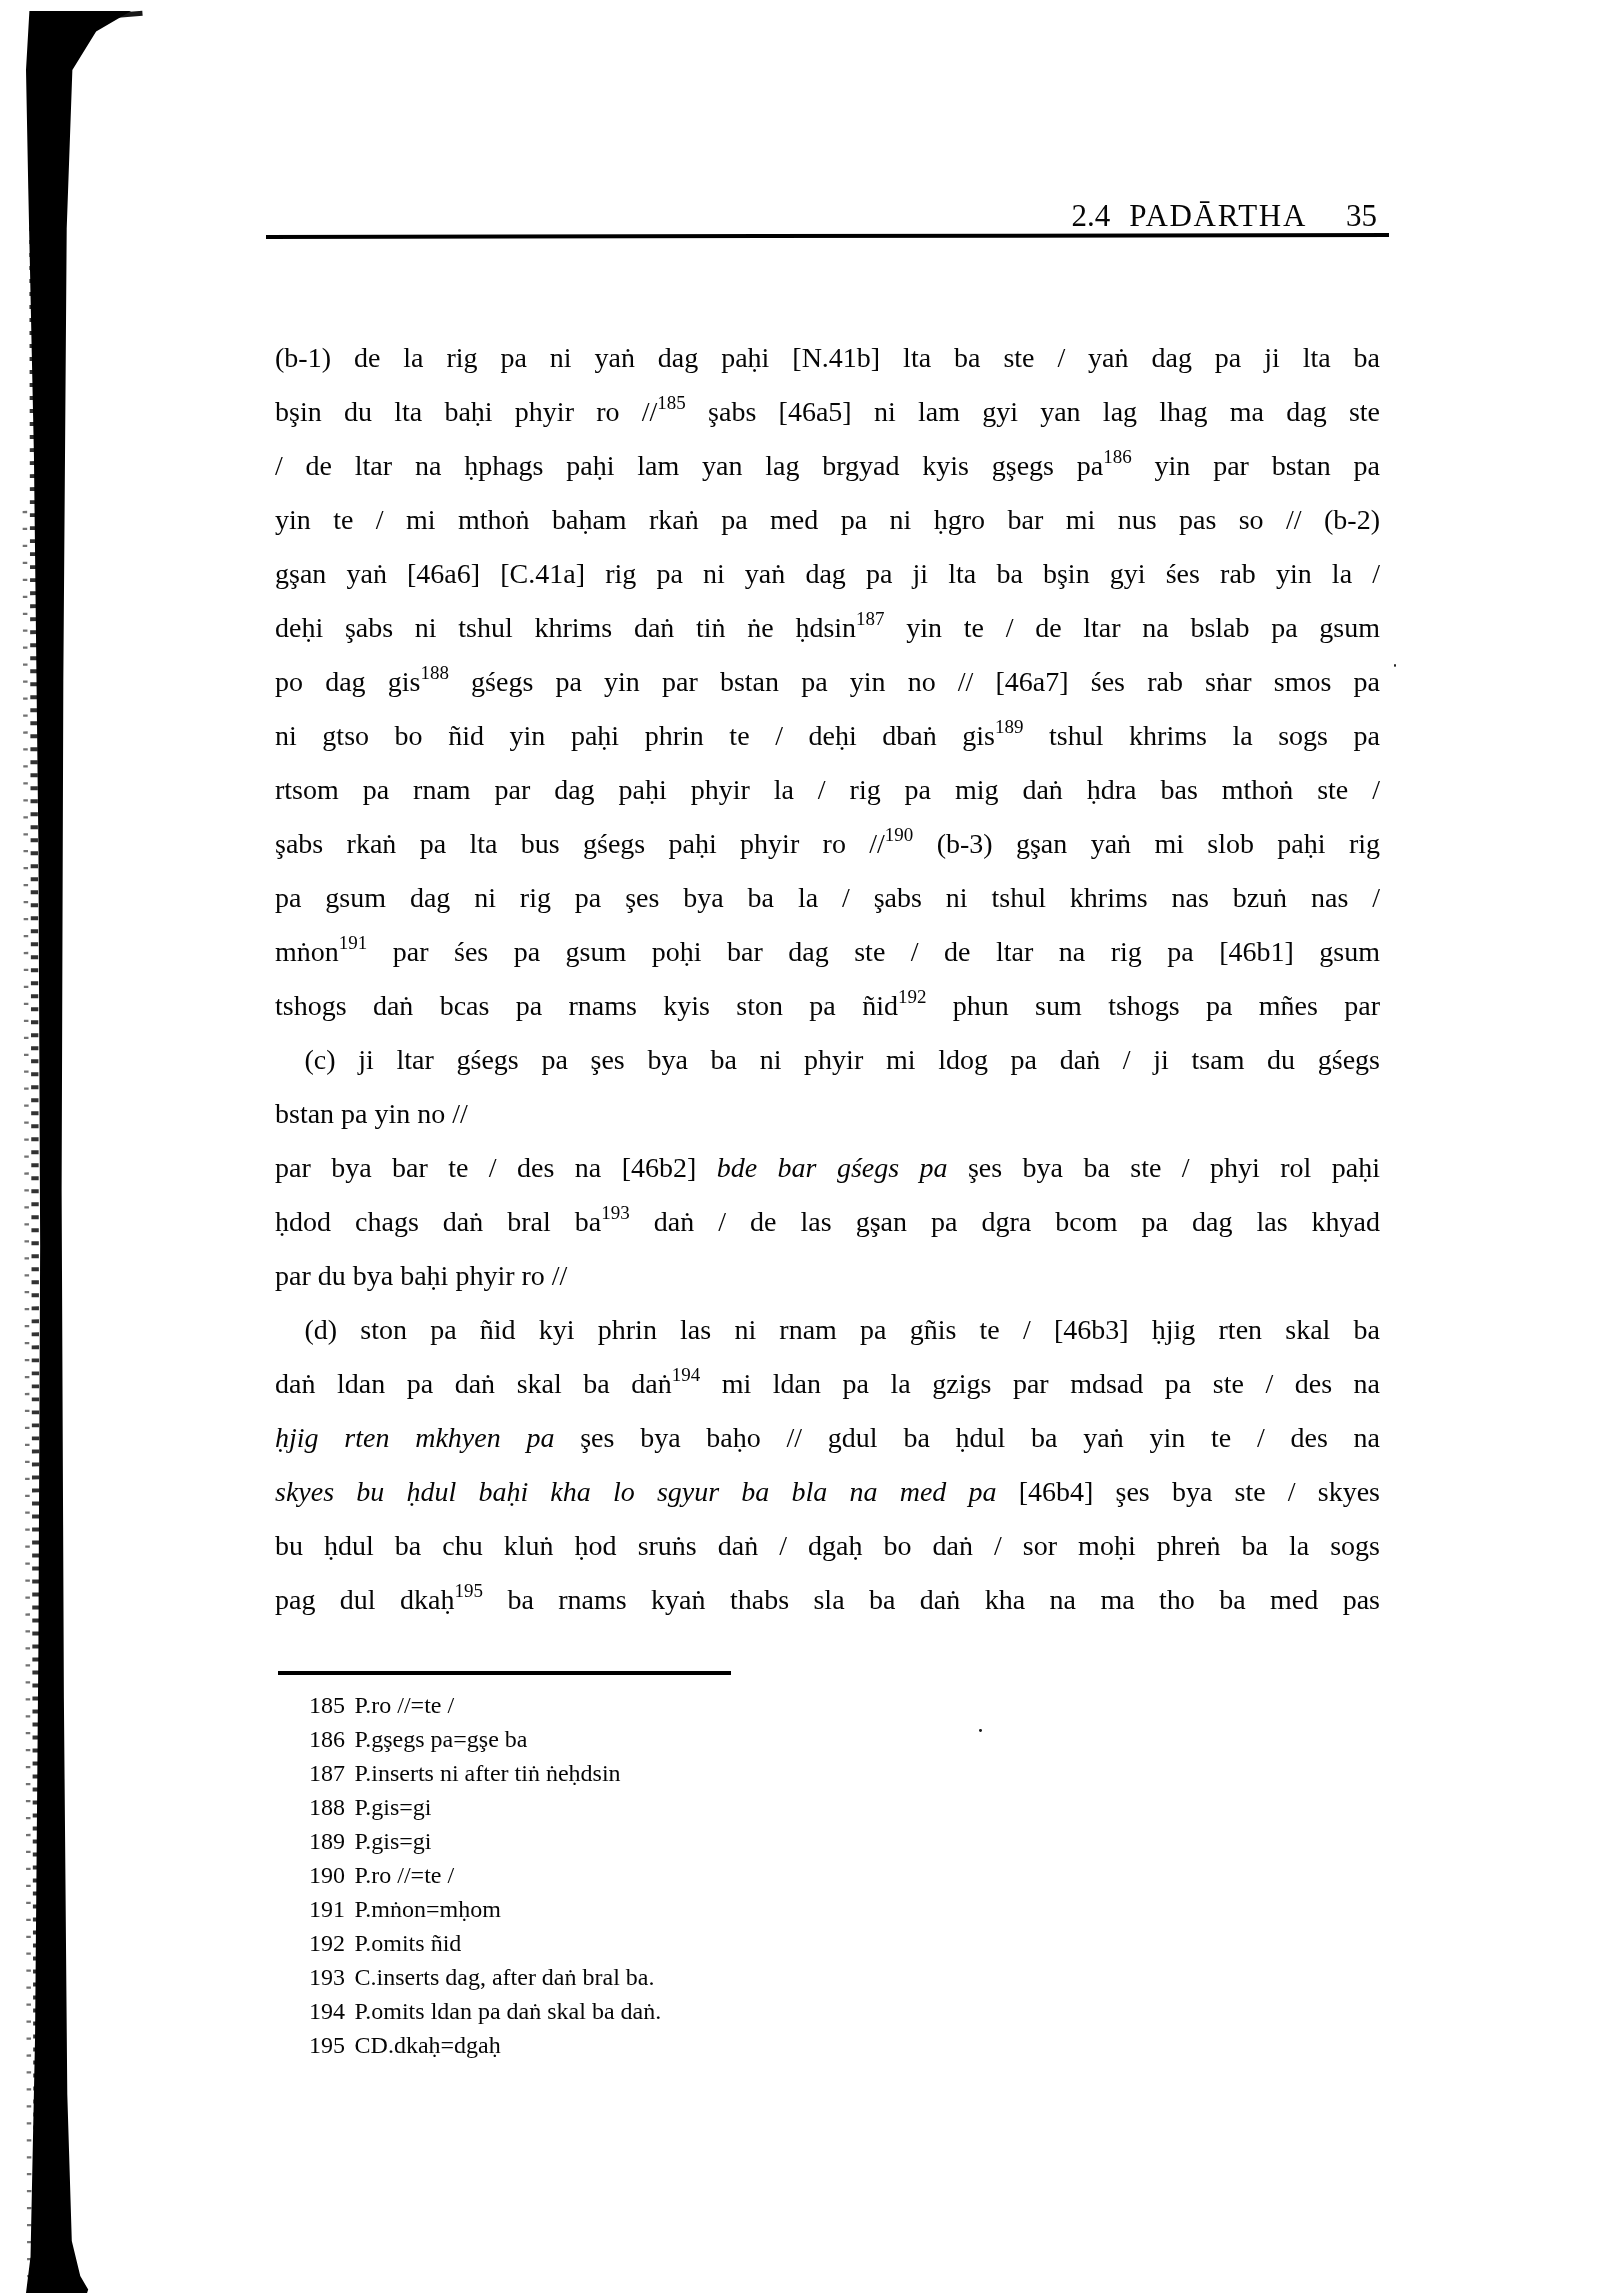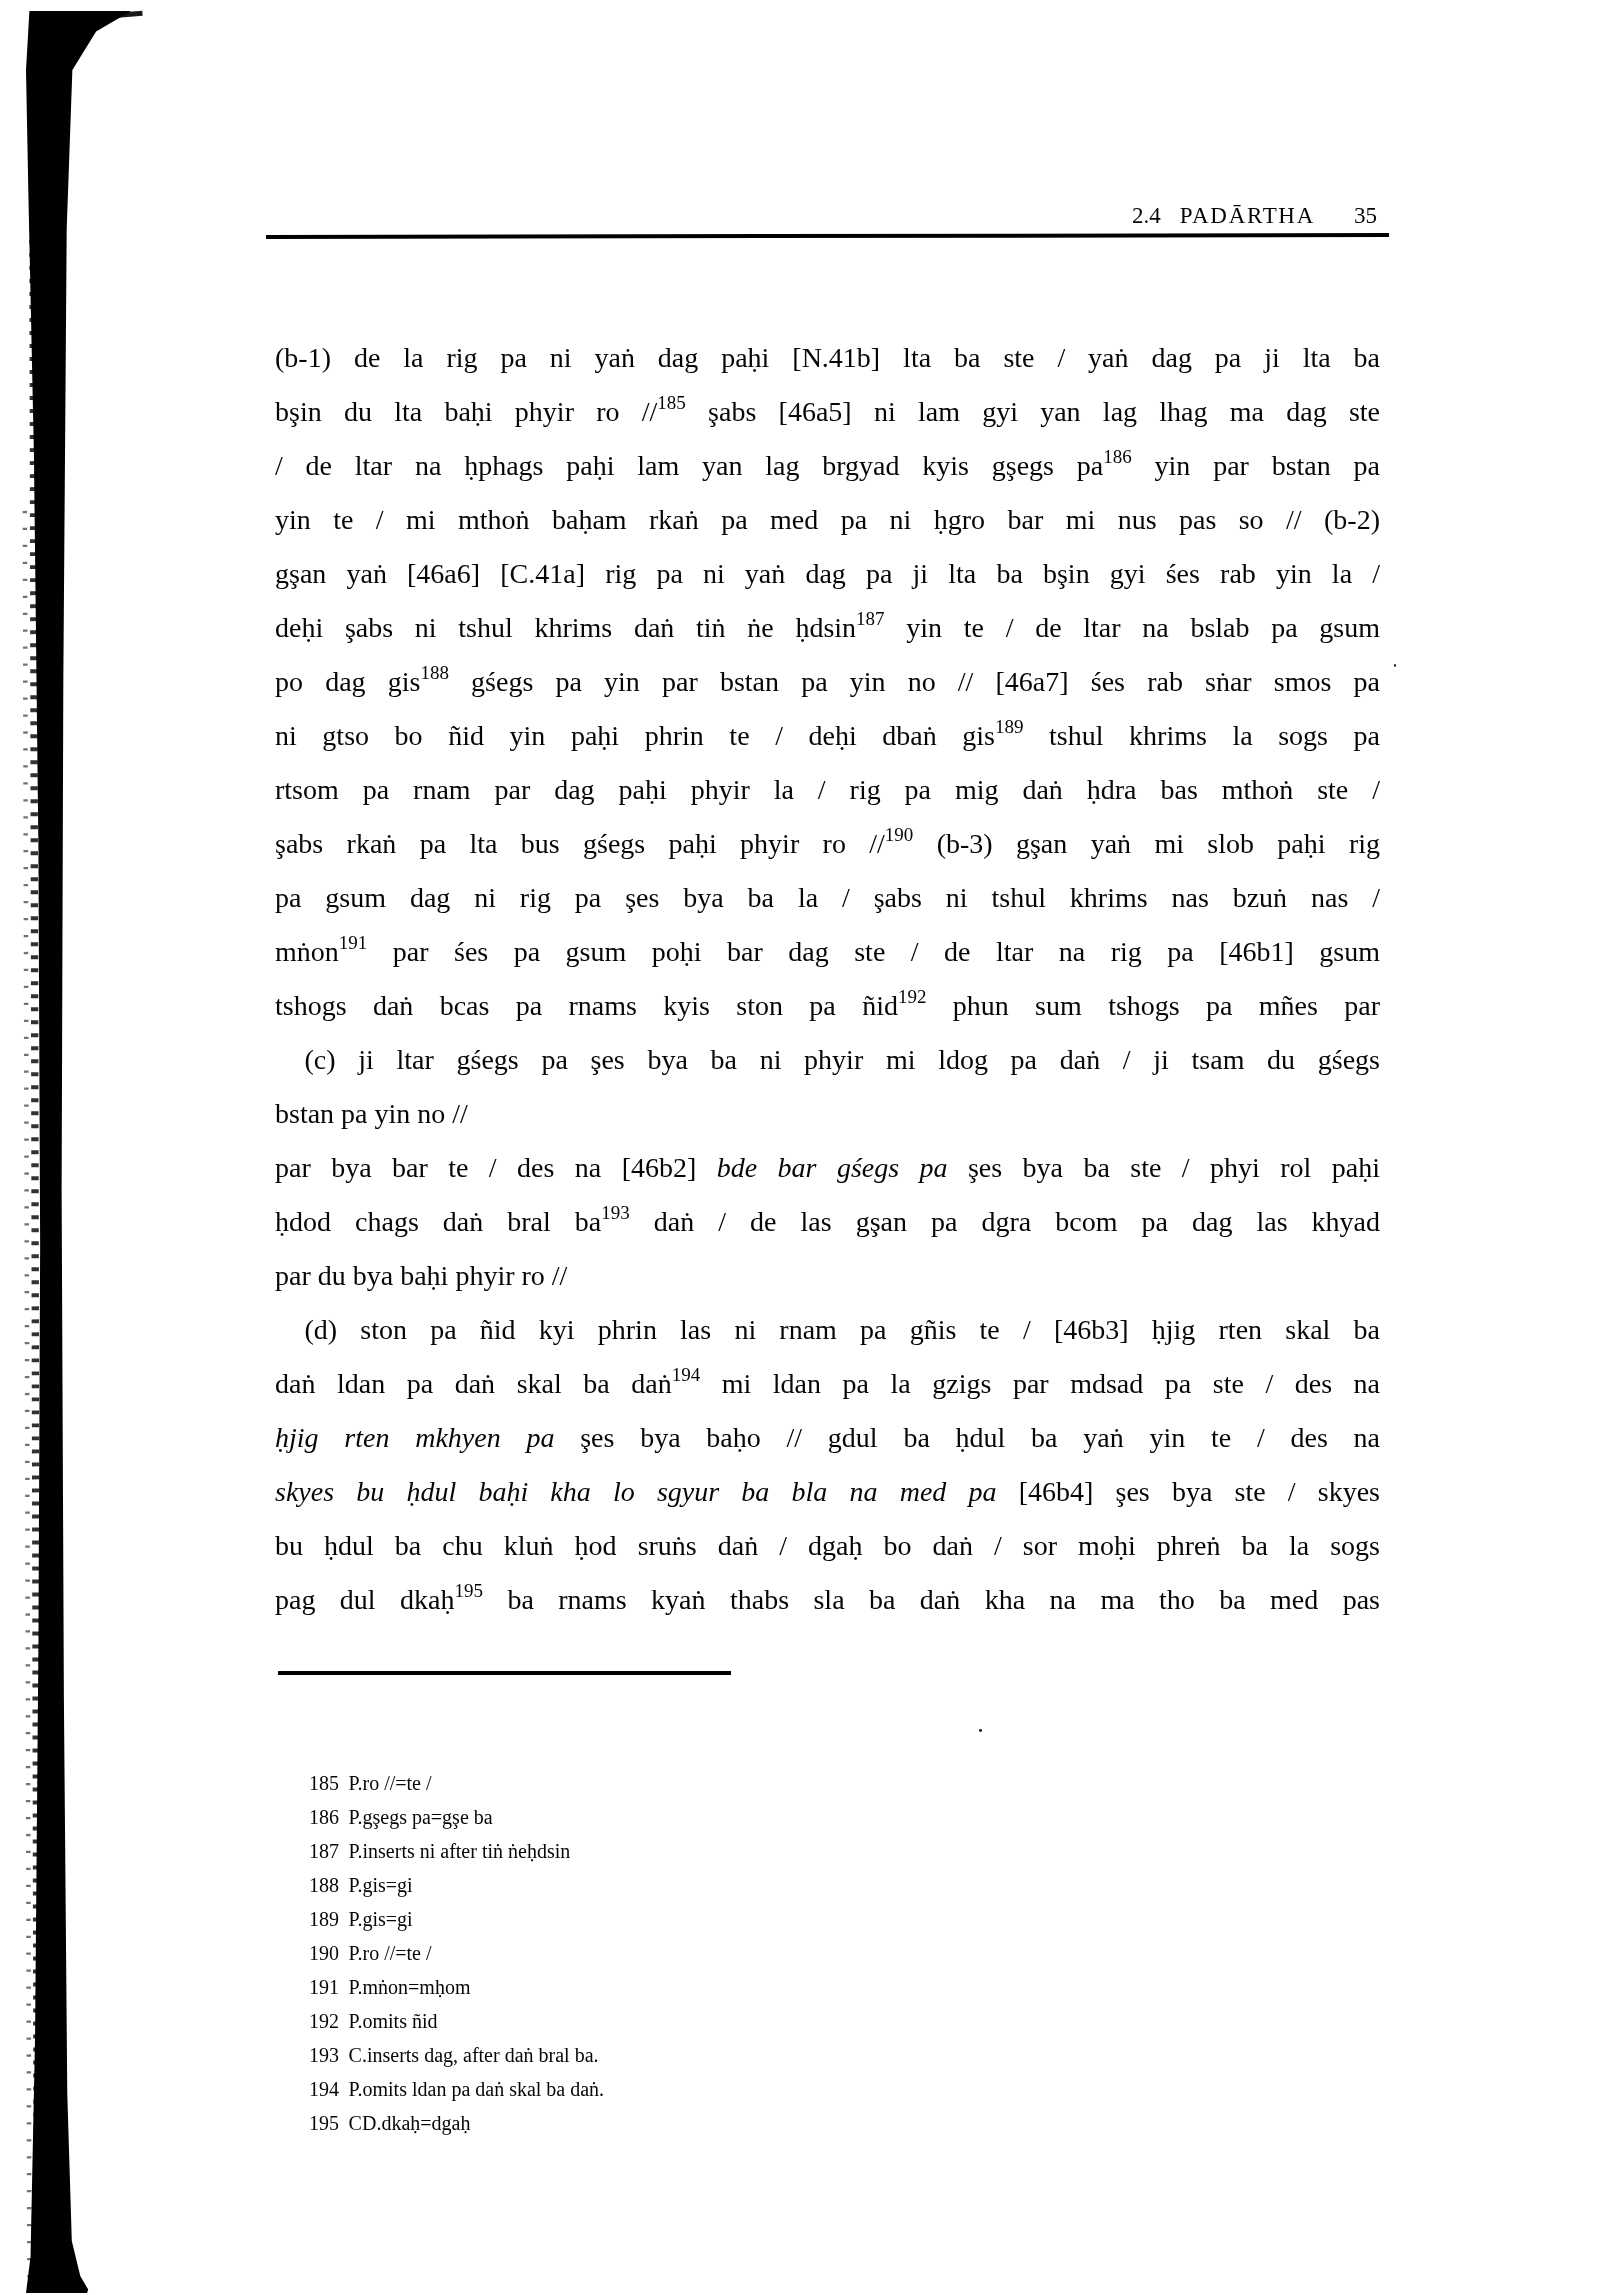--- a/index.html
+++ b/index.html
@@ -1,30 +1,30 @@
 <!DOCTYPE html>
 <html style="font-size:9px"><head>
 <meta charset="utf-8">
 <style>
   html,body{margin:0;padding:0;background:#ffffff;}
   .page{position:relative;width:1624px;height:2295px;background:#ffffff;overflow:hidden;
         font-family:"Liberation Serif","DejaVu Serif",serif;color:#060606;}
   .artifact{position:absolute;left:0;top:0;}
-  .hdr{position:absolute;top:198px;right:247px;font-size:23px;line-height:36px;white-space:nowrap;}
+  .hdr{position:absolute;top:198px;right:247px;font-size:31px;line-height:36px;white-space:nowrap;}
   .hdr .title{margin-left:19px;letter-spacing:1.7px;}
   .hdr .pg{margin-left:39px;}
   .hdr-rule{position:absolute;left:266px;top:234px;width:1123px;height:4px;background:#000;transform:rotate(-0.1deg);}
   .body{position:absolute;left:275px;top:331px;width:1105px;font-size:28px;line-height:54px;font-family:Liberation Serif, serif;}
   .ln{height:54px;text-align:justify;text-align-last:justify;-moz-text-align-last:justify;}
   .ln.noj{text-align:left;text-align-last:left;}
   .ln.ind{text-indent:29.5px;}
   .sup{font-size:19px;position:relative;top:-12.5px;line-height:0;}
   .em{font-style:italic;}
   .fn-rule{position:absolute;left:278px;top:1671px;width:453px;height:4px;background:#000;}
-  .fns{position:absolute;left:309px;top:1766px;font-size:20px;line-height:34px;}
+  .fns{position:absolute;left:309px;top:1688px;font-size:24px;line-height:34px;}
   .fn{white-space:nowrap;}
   .fn .n{margin-right:9.6px;}
   .speck{position:absolute;background:#1a1a1a;border-radius:50%;}
 </style>
 </head>
 <body>
 
 <div class="page">
 
   <svg class="artifact" width="147" height="2295" viewBox="0 0 260 4052" aria-hidden="true">

